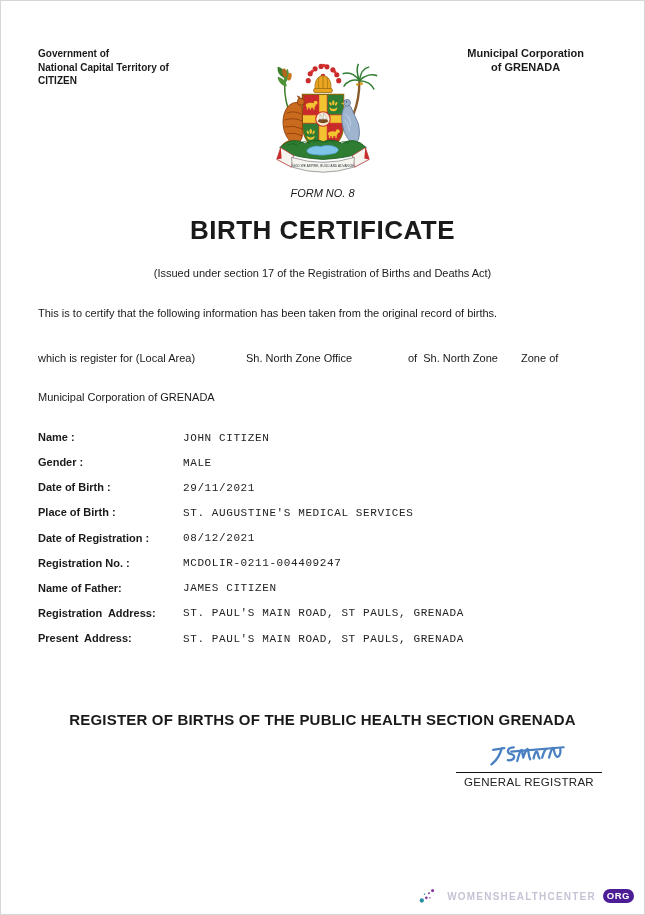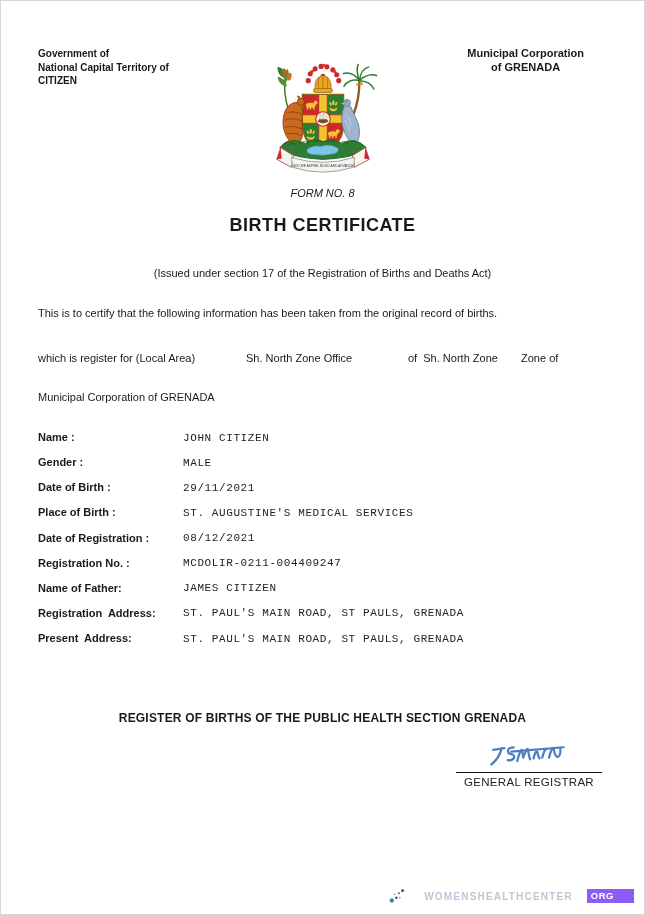--- a/index.html
+++ b/index.html
@@ -5,42 +5,42 @@
   * { margin:0; padding:0; box-sizing:border-box; }
   body { background:#ffffff; font-family:"Liberation Sans", sans-serif; }
   .page {
     position:relative; width:645px; height:915px; background:#ffffff;
     border:1px solid #d6d6d6; overflow:hidden; color:#1a1a1a;
   }
   .hdr-left { position:absolute; left:37px; top:46px; font-size:10px; font-weight:bold; line-height:13.5px; }
   .hdr-right { position:absolute; right:60px; top:46px; font-size:11px; font-weight:bold; line-height:13.5px; text-align:center; }
   .coa-wrap { position:absolute; left:50%; top:58px; transform:translateX(-50%); width:122px; height:124px; }
   .form-no { position:absolute; left:0; right:0; top:186px; text-align:center; font-size:11px;font-style:italic; }
-  .title { position:absolute; left:0; right:0; top:214px; text-align:center; font-size:18px; font-weight:bold; letter-spacing:0.5px; }
+  .title { position:absolute; left:0; right:0; top:214px; text-align:center; font-size:26px; font-weight:bold; letter-spacing:0.5px; }
   .subtitle { position:absolute; left:0; right:0; top:266px; text-align:center; font-size:11px; }
   .certify { position:absolute; left:37px; top:306px; font-size:11px; }
   .reg-line { position:absolute; left:0; top:351px; width:645px; font-size:11px; }
   .reg-line span { position:absolute; white-space:pre; }
   .reg-prefix { left:37px; }
   .reg-office { left:245px; }
   .reg-of     { left:407px; }
   .reg-zoneof { left:520px; }
   .reg-line2 { position:absolute; left:37px; top:390px; font-size:11px; }
   .fields { position:absolute; left:37px; top:430px; }
   .field-row { height:25.15px; display:flex; align-items:flex-start; }
   .field-label { display:inline-block; width:145px; font-size:11px; font-weight:bold; white-space:pre; }
   .field-value { font-family:"Liberation Mono","DejaVu Sans Mono",monospace; font-size:11px; letter-spacing:0.6px; color:#222; white-space:pre; margin-top:0.5px; }
-  .reg-heading { position:absolute; left:0; right:0; top:710px; text-align:center; font-size:12px; font-weight:bold; letter-spacing:0.2px; }
+  .reg-heading { position:absolute; left:0; right:0; top:710px; text-align:center; font-size:15px; font-weight:bold; letter-spacing:0.2px; }
   .sig-block { position:absolute; left:455px; top:738px; width:146px; }
   .sig-svg { position:absolute; left:32px; top:0; width:86px; height:32px; }
   .sig-line { position:absolute; left:0; top:33px; width:146px; border-top:1.6px solid #111; }
   .sig-title { position:absolute; left:0; top:37px; width:146px; text-align:center; font-size:11.5px; color:#222; letter-spacing:0.3px; }
-  .watermark { position:absolute; right:10px; bottom:9px; display:flex; align-items:center; gap:14px; }
+  .watermark { position:absolute; right:10px; bottom:9px; display:flex; align-items:center; gap:7px; }
   .wm-text { font-size:10px; letter-spacing:1.2px; color:#c7c3d6; font-weight:bold; }
-  .wm-org { font-size:9.5px; font-weight:bold; color:#ffffff; background:#8b5cf6; padding:1px 20px 2px 4px; border-radius:0; letter-spacing:0.5px; }
+  .wm-org { font-size:9.5px; font-weight:bold; color:#ffffff; background:#4c1d95; padding:1px 4px 2px 4px; border-radius:7px; letter-spacing:0.5px; }
 </style>
 </head>
 <body>
 
 <div class="page">
 
   <div class="hdr-left">
     <div>Government of</div>
     <div>National Capital Territory of</div>
     <div>CITIZEN</div>

